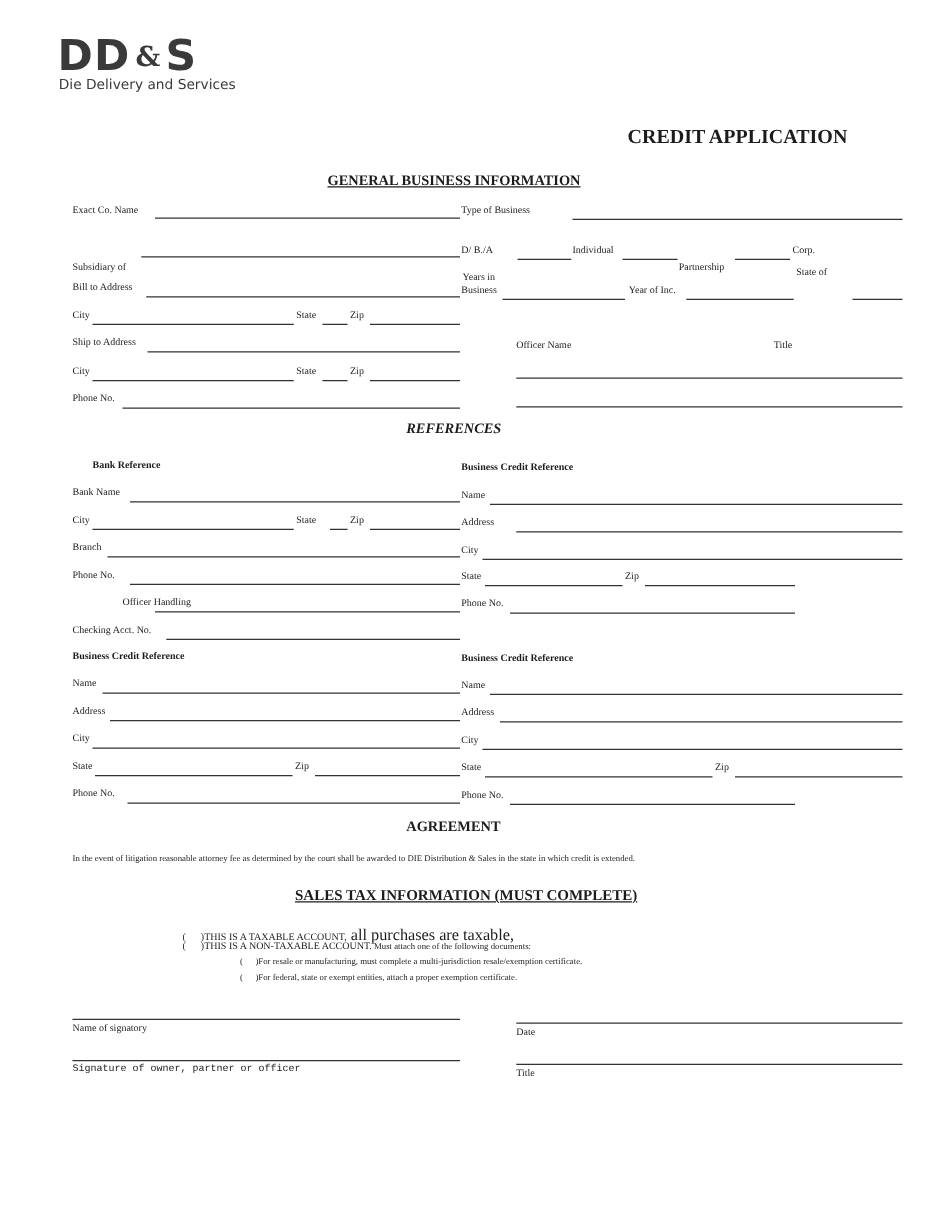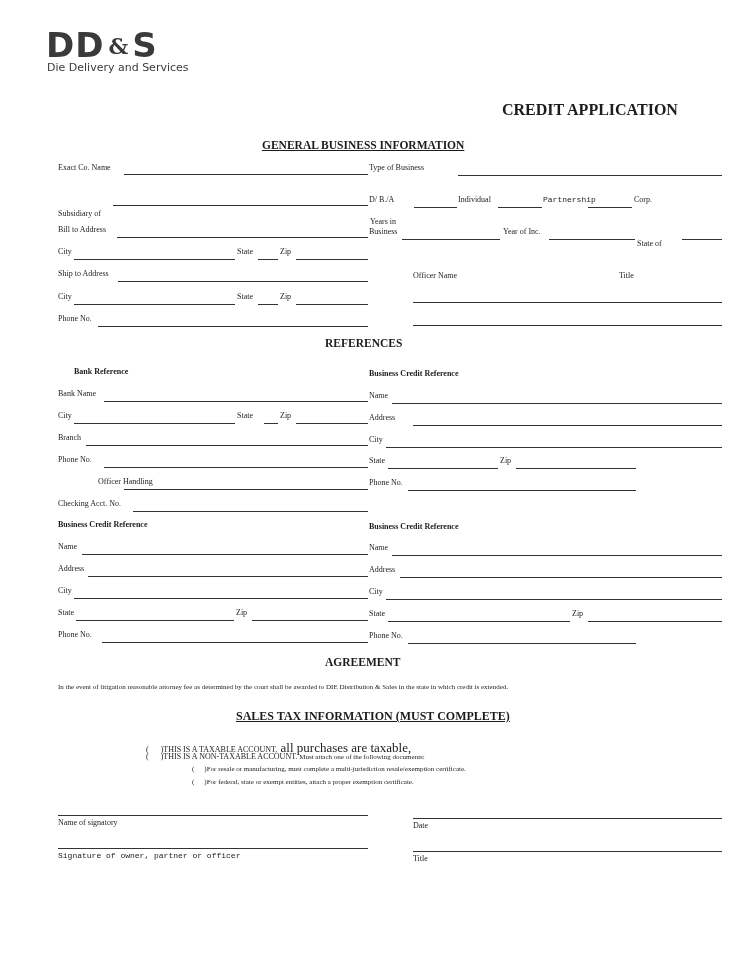--- a/index.html
+++ b/index.html
@@ -35,32 +35,32 @@
 <input class="field" style="left: 124px; top: 162px; width: 244px;">
 <div class="abs lbl" style="left:369px;top:163px;">Type of Business</div>
 <input class="field" style="left: 458px; top: 163px; width: 264px;">
 
 <div class="abs lbl" style="left:58px;top:193px;margin-top:16px;">Subsidiary of</div>
 <input class="field" style="left: 113px; top: 193px; width: 255px;">
 <div class="abs lbl" style="left:369px;top:195px;">D/ B./A</div>
 <input class="field" style="left: 414px; top: 195px; width: 43px;">
 <div class="abs lbl" style="left:458px;top:195px;">Individual</div>
 <input class="field" style="left: 498px; top: 195px; width: 44px;">
-<div class="abs lbl" style="left:543px;top:195px;font-family:Liberation Mono, monospace;">Partnership</div>
+<div class="abs lbl" style="left:543px;top:209px;">Partnership</div>
 <input class="field" style="left: 588px; top: 195px; width: 44px;">
 <div class="abs lbl" style="left:634px;top:195px;">Corp.</div>
 
 <div class="abs lbl" style="left:58px;top:225px;">Bill to Address</div>
 <input class="field" style="left: 117px; top: 225px; width: 251px;">
 <div class="abs lbl" style="left:370px;top:217px;">Years in</div>
 <div class="abs lbl" style="left:369px;top:227px;">Business</div>
 <input class="field" style="left: 402px; top: 227px; width: 98px;">
 <div class="abs lbl" style="left:503px;top:227px;">Year of Inc.</div>
 <input class="field" style="left: 549px; top: 227px; width: 86px;">
-<div class="abs lbl" style="left:637px;top:239px;">State of</div>
+<div class="abs lbl" style="left:637px;top:213px;">State of</div>
 <input class="field" style="left: 682px; top: 227px; width: 40px;">
 
 <div class="abs lbl" style="left:58px;top:247px;">City</div>
 <input class="field" style="left: 74px; top: 247px; width: 161px;">
 <div class="abs lbl" style="left:237px;top:247px;">State</div>
 <input class="field" style="left: 258px; top: 247px; width: 20px;">
 <div class="abs lbl" style="left:280px;top:247px;">Zip</div>
 <input class="field" style="left: 296px; top: 247px; width: 72px;">
 
 <div class="abs lbl" style="left:58px;top:269px;">Ship to Address</div>
@@ -73,21 +73,21 @@
 <div class="abs lbl" style="left:237px;top:292px;">State</div>
 <input class="field" style="left: 258px; top: 292px; width: 20px;">
 <div class="abs lbl" style="left:280px;top:292px;">Zip</div>
 <input class="field" style="left: 296px; top: 292px; width: 72px;">
 <input class="field" style="left: 413px; top: 290px; width: 309px;">
 
 <div class="abs lbl" style="left:58px;top:314px;">Phone No.</div>
 <input class="field" style="left: 98px; top: 314px; width: 270px;">
 <input class="field" style="left: 413px; top: 313px; width: 309px;">
 
-<div class="abs hdr" style="left:325px;top:337px;">REFERENCES</div>
+<div class="abs hdr" style="left:325px;top:337px;font-style:italic;">REFERENCES</div>
 
 <div class="abs sub" style="left:58px;top:367px;padding-left:16px;">Bank Reference</div>
 <div class="abs sub" style="left:369px;top:369px;">Business Credit Reference</div>
 
 <div class="abs lbl" style="left:58px;top:389px;">Bank Name</div>
 <input class="field" style="left: 104px; top: 389px; width: 264px;">
 <div class="abs lbl" style="left:58px;top:411px;">City</div>
 <input class="field" style="left: 74px; top: 411px; width: 161px;">
 <div class="abs lbl" style="left:237px;top:411px;">State</div>
 <input class="field" style="left: 264px; top: 411px; width: 14px;">

